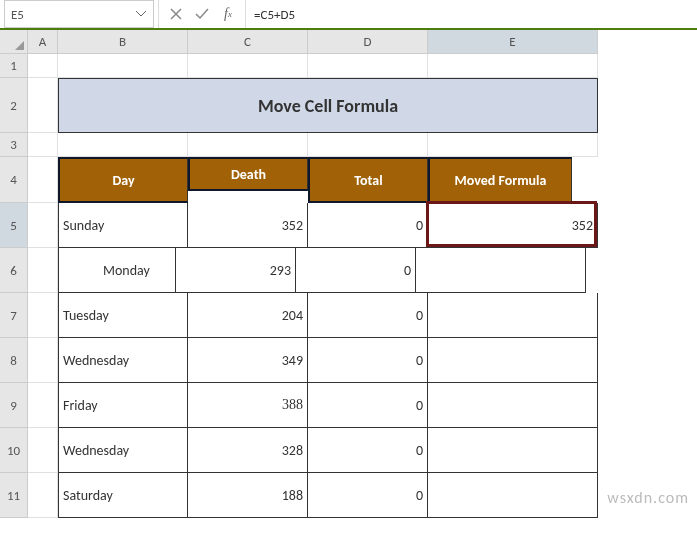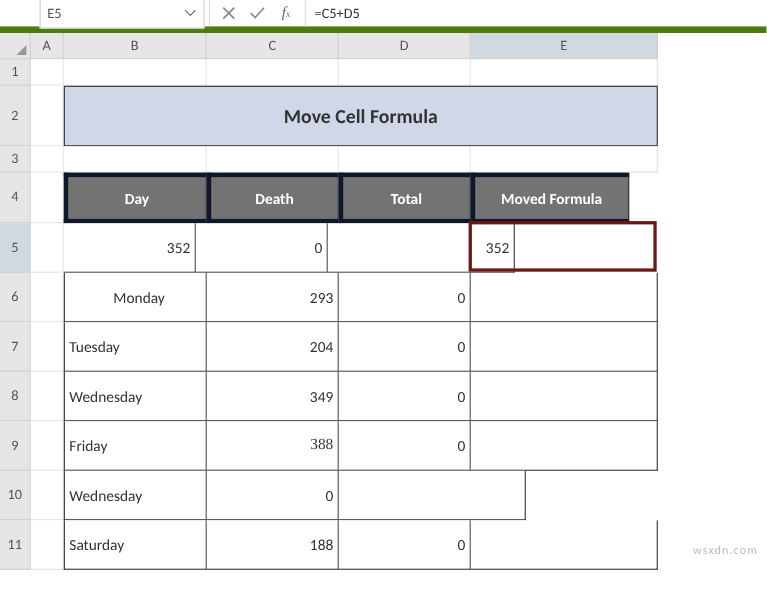--- a/index.html
+++ b/index.html
@@ -13,23 +13,22 @@
       background: #fff;
       width: 697px;
       height: 547px;
       overflow: hidden;
       position: relative;
     }
     .formula-bar {
       display: flex;
       align-items: center;
       height: 30px;
-      border-bottom: 6px solid #4d7c0f;
+      border-bottom: 2px solid #4d7c0f;
       background: #fff;
-      padding-left: 32px;
     }
     .name-box {
       width: 150px;
       height: 28px;
       display: flex;
       align-items: center;
       padding: 0 6px;
       border: 1px solid #ccc;
       margin: 1px 4px;
       background: #fff;
@@ -157,25 +156,25 @@
     }
     .title-banner {
       background: #d0d8e8;
       border: 1px solid #333;
       font-weight: bold;
       font-size: 18px;
       color: #333;
       justify-content: center;
     }
     .table-header {
-      background: #737373;
+      background: #a16207;
       color: #fff;
       font-weight: bold;
       justify-content: center;
-      border: 4px solid #0f172a;
+      border: 2px solid #0f172a;
       border-right: 1px solid #333;
     }
     .table-cell {
       border: 1px solid #333;
       border-top: none;
       border-left: none;
     }
     .table-cell.left-edge {
       border-left: 1px solid #333;
     }
@@ -184,21 +183,21 @@
     }
     .selected-cell {
       position: absolute;
       border: 3px solid #6b1717;
       pointer-events: none;
     }
     .watermark {
       position: absolute;
       right: 8px;
       bottom: 40px;
-      font-size: 11px;
+      font-size: 16px;
       color: #bbb;
       transform: rotate(0deg);
       letter-spacing: 1px;
     }
     svg { display: block; }
   </style>
 </head>
 <body>
 
 <div class="formula-bar">
@@ -269,33 +268,34 @@
           <div class="cell-row">
             <div class="cell" style="width: 30px; height: 24px;"></div>
             <div class="cell" style="width: 130px; height: 24px;"></div>
             <div class="cell" style="width: 120px; height: 24px;"></div>
             <div class="cell" style="width: 120px; height: 24px;"></div>
             <div class="cell" style="width: 170px; height: 24px;"></div>
           </div>
           <div class="cell-row">
             <div class="cell" style="width: 30px; height: 46px;"></div>
             <div class="cell table-header" style="width: 130px; height: 46px;">Day</div>
-            <div class="cell table-header" style="width: 120px; height: 46px;">Death</div>
+            <div class="cell table-header" style="width: 120px; height: 34px;">Death</div>
             <div class="cell table-header" style="width: 120px; height: 46px;">Total</div>
             <div class="cell table-header" style="width: 144px; height: 46px;">Moved Formula</div>
           </div>
           <div class="cell-row">
             <div class="cell" style="width: 30px; height: 45px;"></div>
+            <div class="cell table-cell left-edge" style="width: 130px; height: 45px;">Sunday</div>
             <div class="cell table-cell num" style="width: 120px; height: 45px;">352</div>
             <div class="cell table-cell num" style="width: 120px; height: 45px;">0</div>
             <div class="cell table-cell num" style="width: 170px; height: 45px;">352</div>
           </div>
           <div class="cell-row">
             <div class="cell" style="width: 30px; height: 45px;"></div>
-            <div class="cell table-cell left-edge" style="width: 130px; height: 45px; padding-left: 44px;">Monday</div>
+            <div class="cell table-cell left-edge" style="width: 118px; height: 45px; padding-left: 44px;">Monday</div>
             <div class="cell table-cell num" style="width: 120px; height: 45px;">293</div>
             <div class="cell table-cell num" style="width: 120px; height: 45px;">0</div>
             <div class="cell table-cell num" style="width: 170px; height: 45px;"></div>
           </div>
           <div class="cell-row">
             <div class="cell" style="width: 30px; height: 45px;"></div>
             <div class="cell table-cell left-edge" style="width: 130px; height: 45px;">Tuesday</div>
             <div class="cell table-cell num" style="width: 120px; height: 45px;">204</div>
             <div class="cell table-cell num" style="width: 120px; height: 45px;">0</div>
             <div class="cell table-cell num" style="width: 170px; height: 45px;"></div>
@@ -310,20 +310,21 @@
           <div class="cell-row">
             <div class="cell" style="width: 30px; height: 45px;"></div>
             <div class="cell table-cell left-edge" style="width: 130px; height: 45px;">Friday</div>
             <div class="cell table-cell num" style="width: 120px; height: 45px; font-family: Liberation Serif, serif;">388</div>
             <div class="cell table-cell num" style="width: 120px; height: 45px;">0</div>
             <div class="cell table-cell num" style="width: 170px; height: 45px;"></div>
           </div>
           <div class="cell-row">
             <div class="cell" style="width: 30px; height: 45px;"></div>
             <div class="cell table-cell left-edge" style="width: 130px; height: 45px;">Wednesday</div>
+            <div class="cell table-cell num" style="width: 120px; height: 45px;">328</div>
             <div class="cell table-cell num" style="width: 120px; height: 45px;">0</div>
             <div class="cell table-cell num" style="width: 170px; height: 45px;"></div>
           </div>
           <div class="cell-row">
             <div class="cell" style="width: 30px; height: 45px;"></div>
             <div class="cell table-cell left-edge" style="width: 130px; height: 45px;">Saturday</div>
             <div class="cell table-cell num" style="width: 120px; height: 45px;">188</div>
             <div class="cell table-cell num" style="width: 120px; height: 45px;">0</div>
             <div class="cell table-cell num" style="width: 170px; height: 45px;"></div>
           </div>

